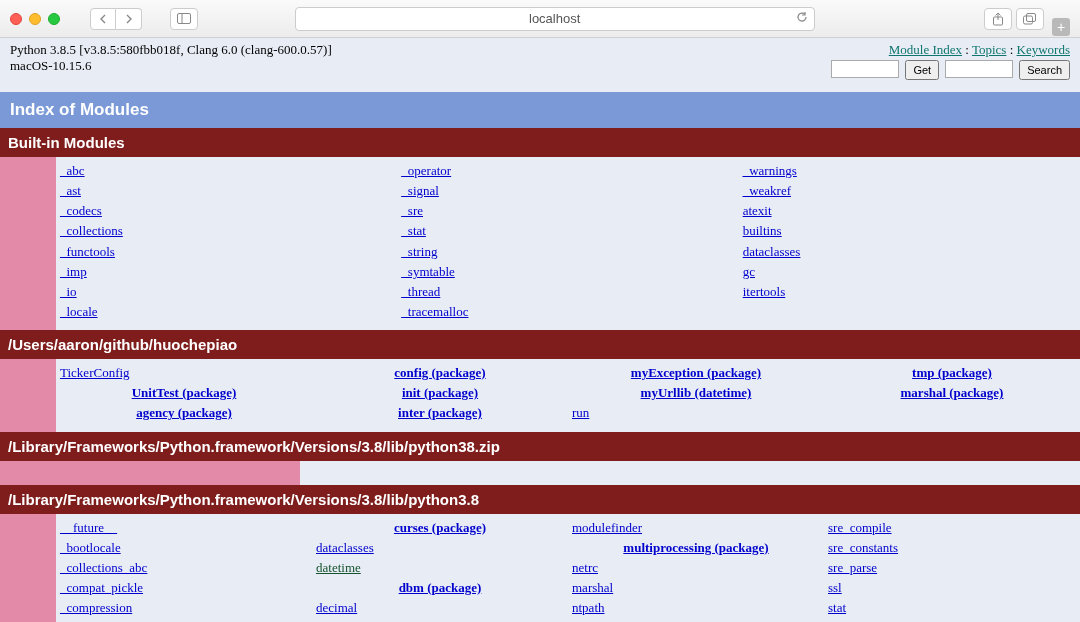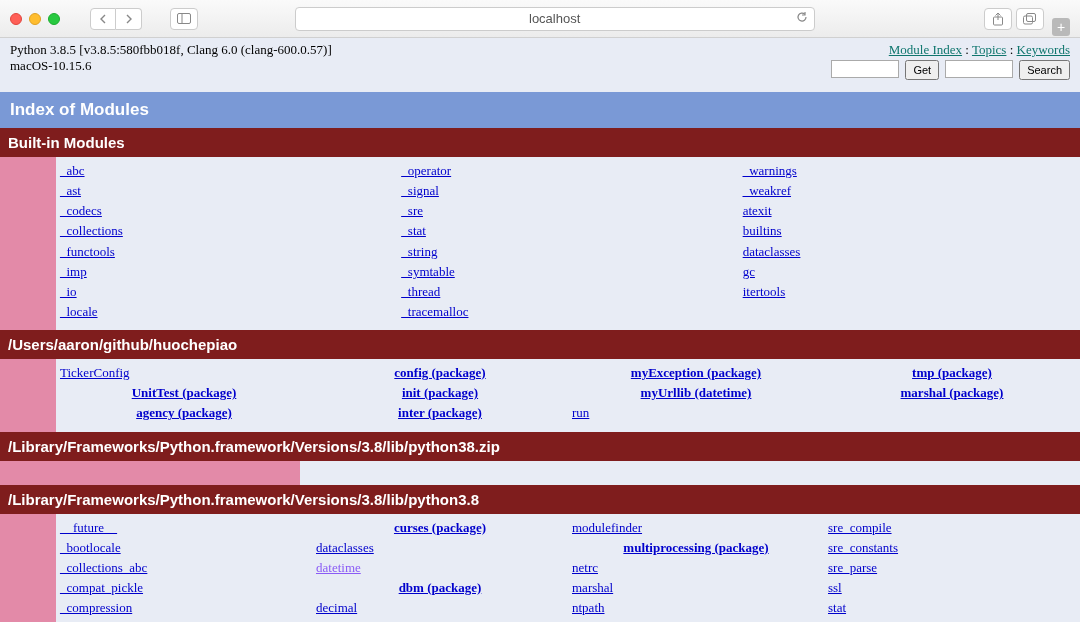--- a/index.html
+++ b/index.html
@@ -78,21 +78,21 @@
   }
   .section-body {
     display:flex; font-family: Liberation Serif, serif;
     background:#e8ecf5; font-size:13px;
   }
   .pink-gutter { width:56px; background:#e38aa8; flex-shrink:0;}
   .cols { flex:1; display:flex; padding:4px 0 8px 0;}
   .col { flex:1; padding:0 4px; }
   .col a { color:#0000cc; text-decoration:underline; display:block; line-height:1.55;}
   .col a.bold { font-weight:bold;text-align:center;}
-  .col a.visited { color:#8b5cf6;}
+  .col a.visited { color:#14532d;}
   .empty-body { height:24px; background:#e8ecf5; display:flex;}
   .empty-body .pink-gutter-tall { width:300px; background:#e38aa8; height:24px;}
   .page-wrap { position:relative; }
 </style>
 </head>
 <body>
 
 <div class="page-wrap">
 
 <div class="chrome">

